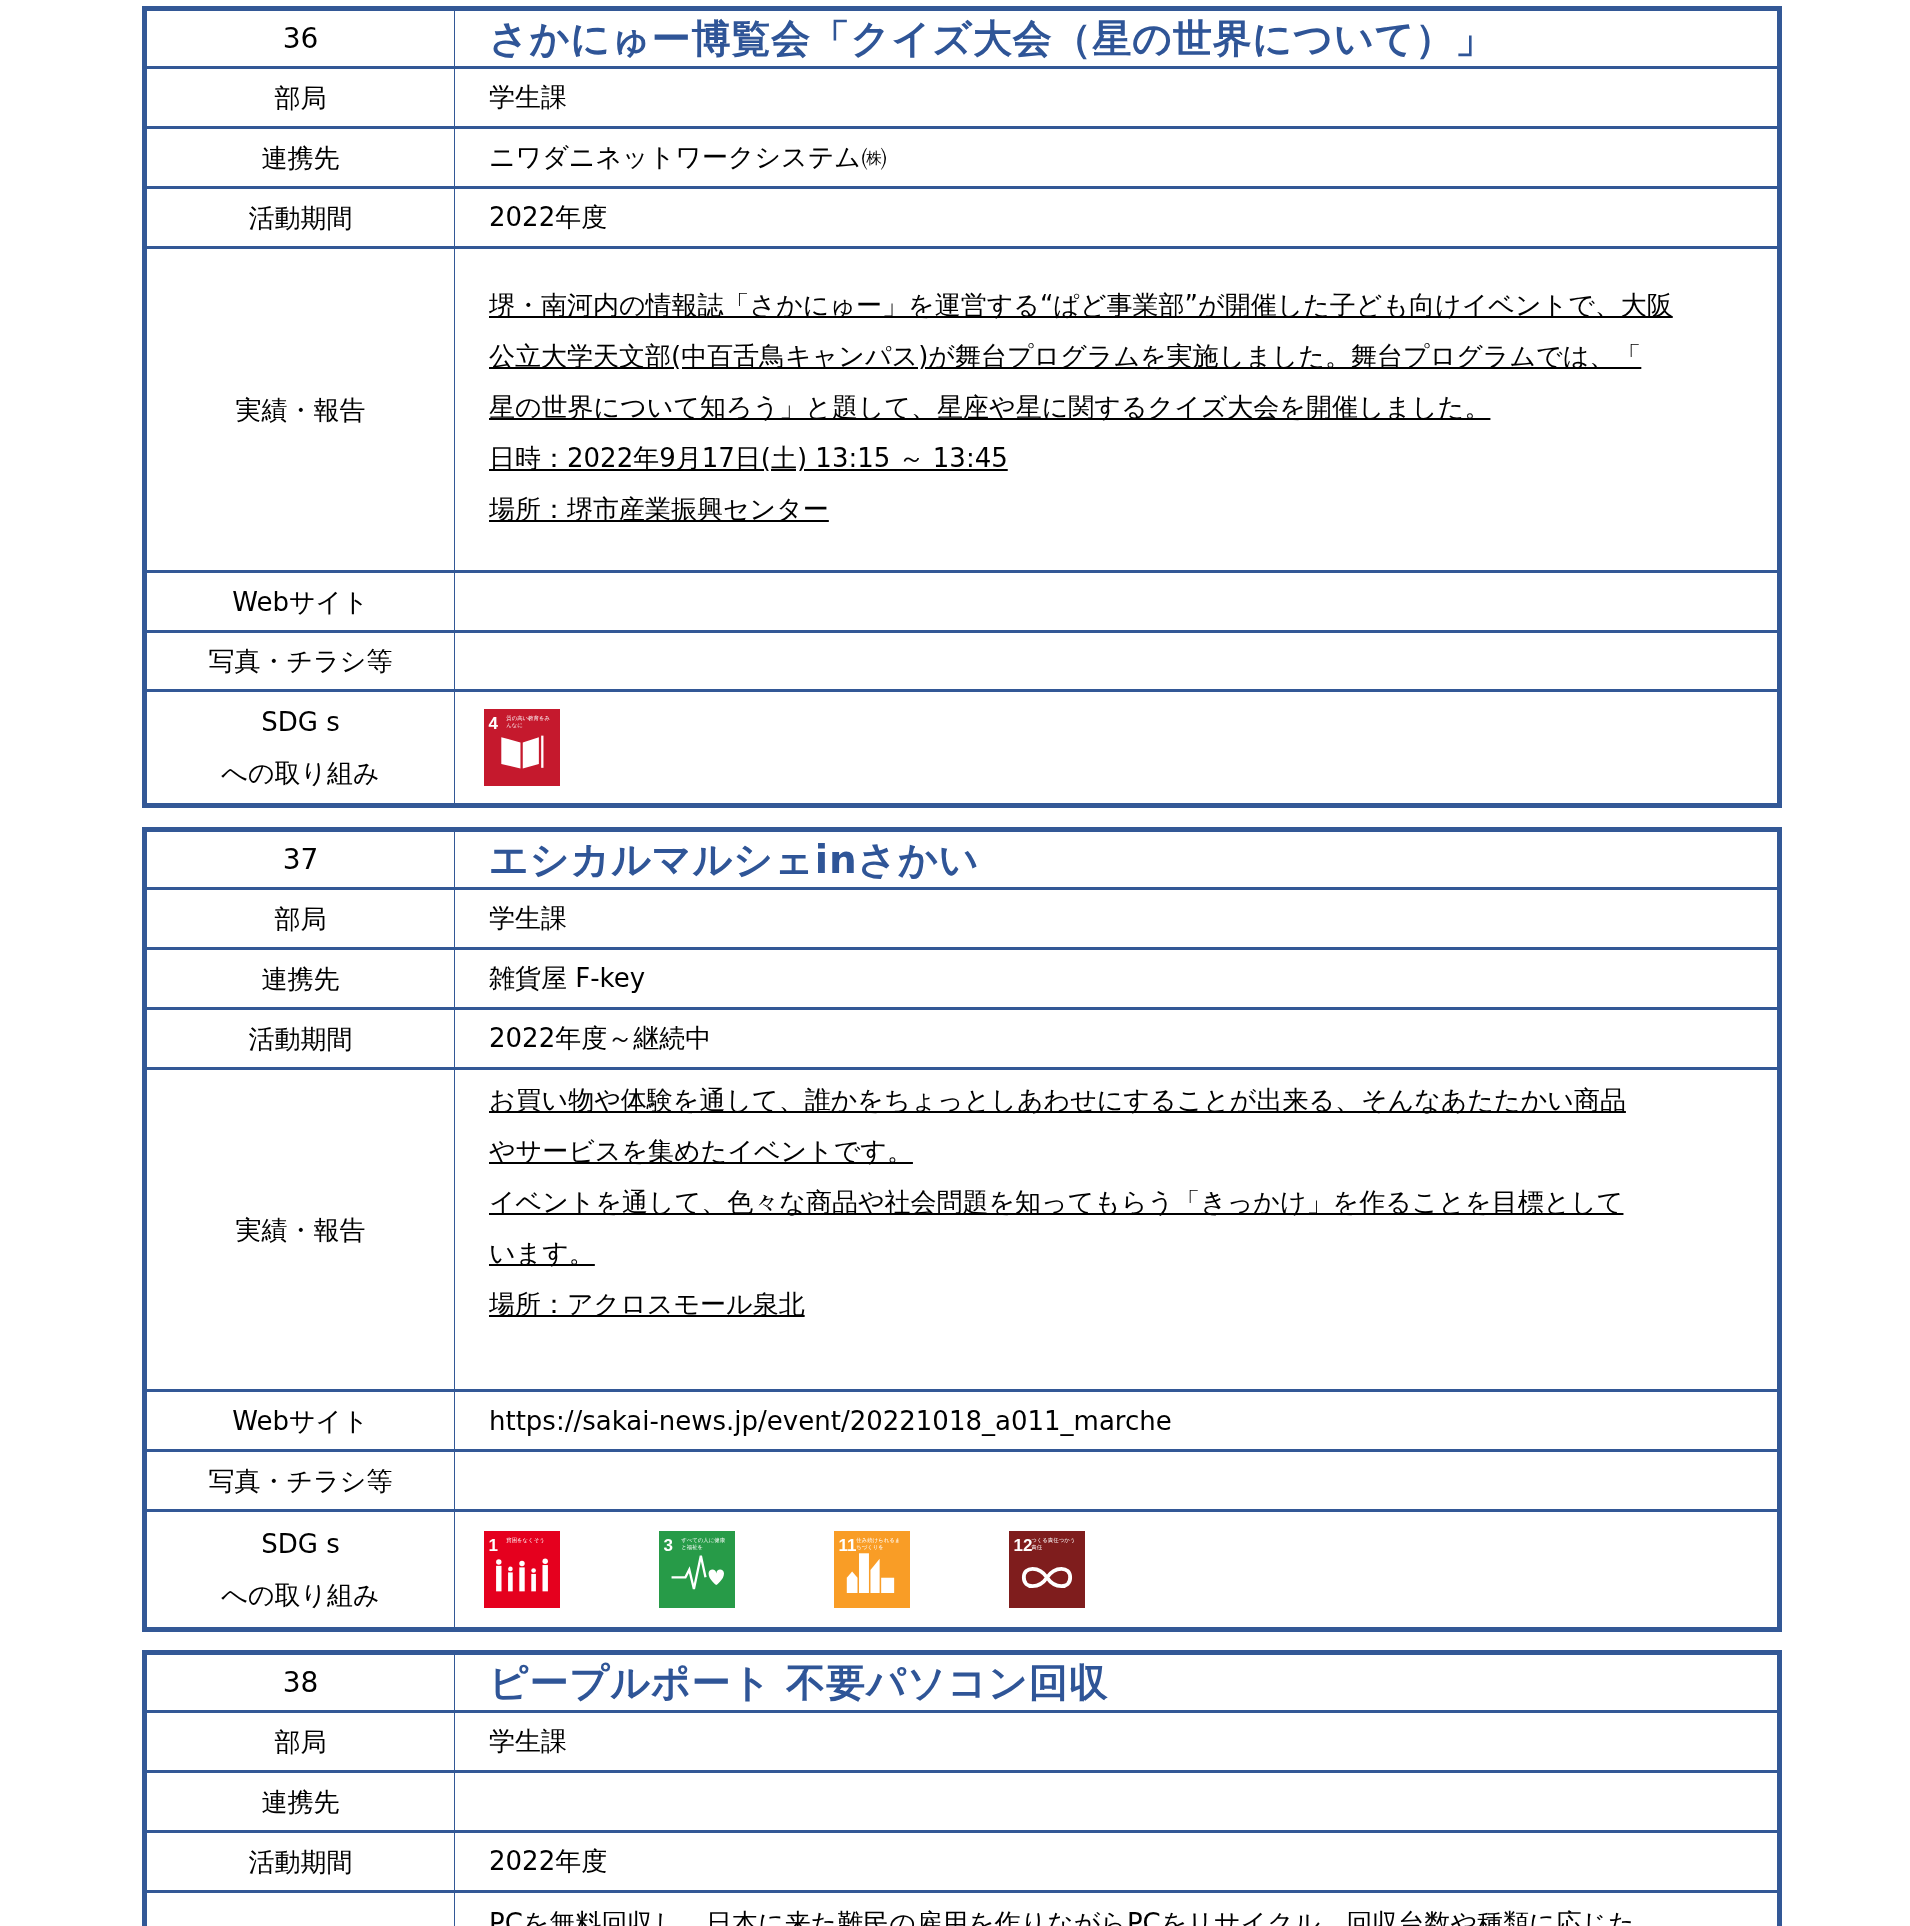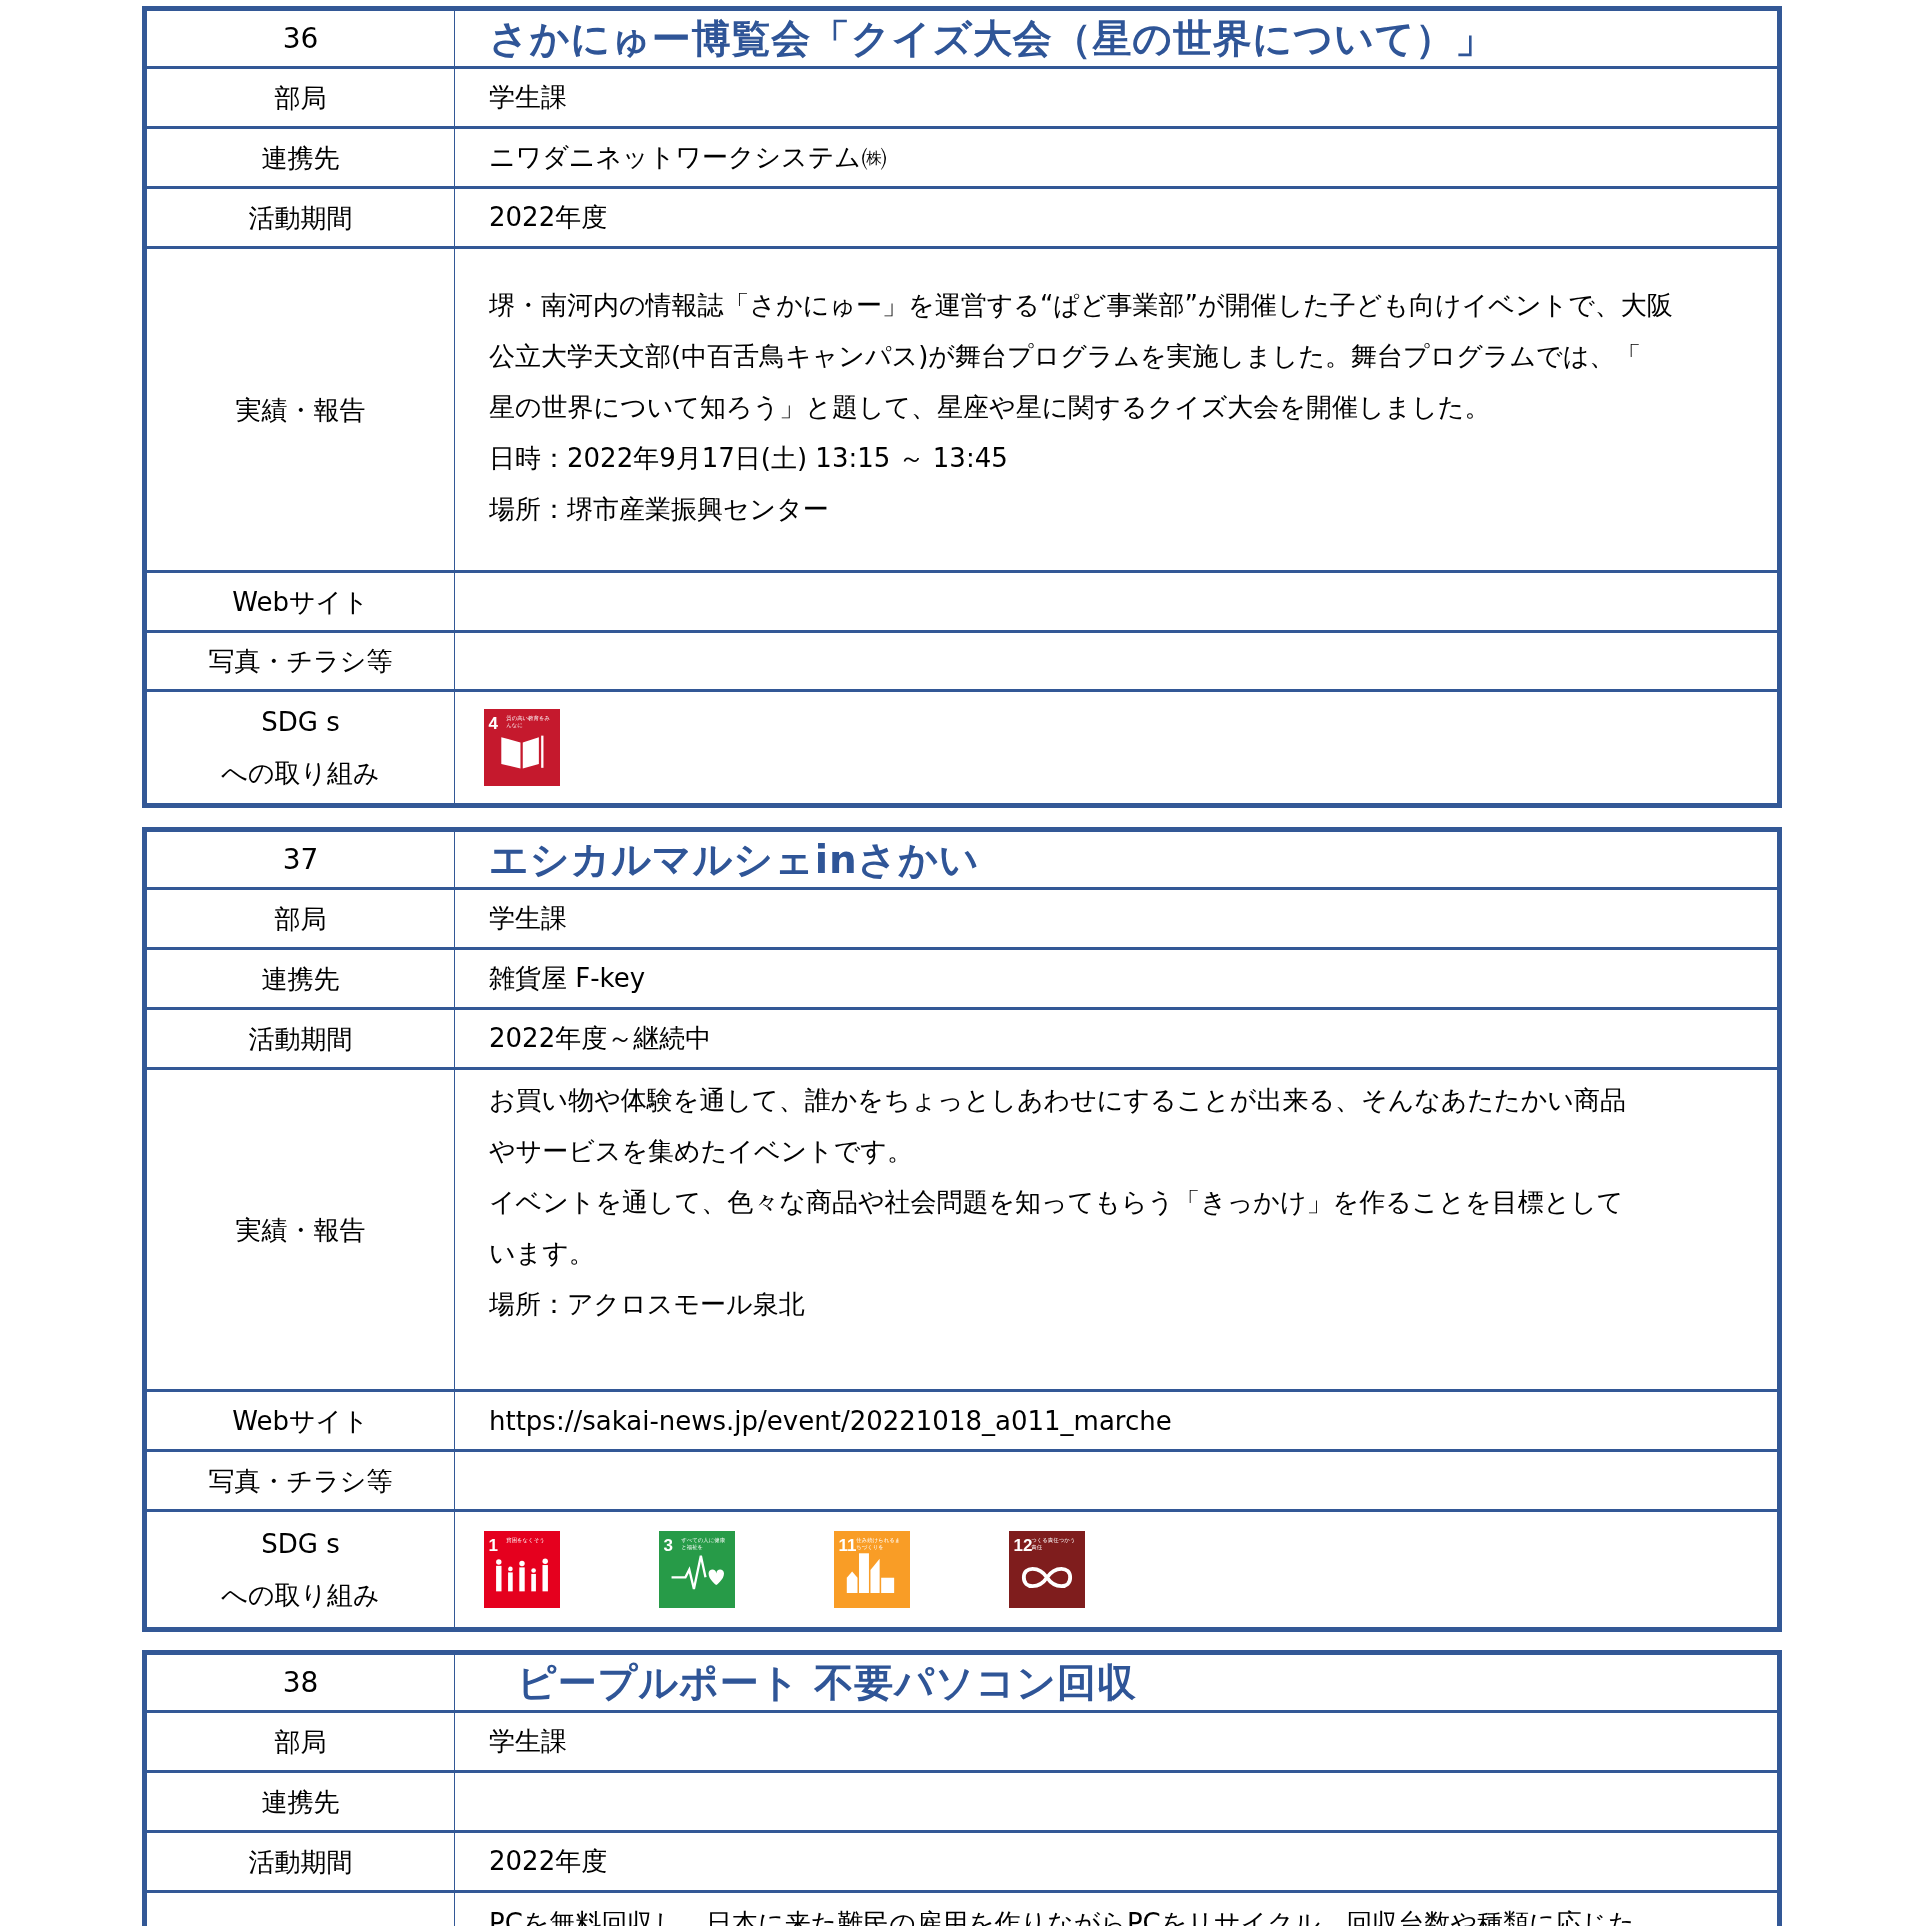--- a/index.html
+++ b/index.html
@@ -10,21 +10,21 @@
   .row { display:flex; box-sizing:border-box; border-top:3.1px solid #335896; }
   .row:first-child { border-top:none; }
   .label { width:308px; flex:none; box-sizing:border-box; border-right:1.9px solid #335896;
            display:flex; align-items:center; justify-content:center; text-align:center;
            font-size:26px; line-height:50px; }
   .value { flex:1; box-sizing:border-box; padding:0 0 0 34px;
            display:flex; align-items:center; font-size:26px; }
   .title { color:#2f5597; font-weight:bold; font-size:39px; letter-spacing:0.8px; }
   .num { font-size:28px; }
   .report { display:block; padding-top:11.6px; padding-right:7.7px; }
-  .report .line { display:block; line-height:51px; white-space:pre; font-size:26px; }
+  .report .line { display:block; line-height:51px; white-space:pre; font-size:26px;text-decoration:underline; }
   .sdgs { gap:0; padding-left:29px; }
   .sdg { width:76px; height:77px; position:relative; color:#fff; flex:none;
          font-family:"Liberation Sans",sans-serif; }
   .sdg .n { position:absolute; left:4.6px; top:4.6px; font-size:17px; font-weight:bold; }
   .sdg .cap { position:absolute; left:22.3px; top:6.2px; font-size:5.4px; line-height:7px; width:46px; }
   .sdg .ic { position:absolute; left:0; right:0; bottom:7.7px; text-align:center; font-size:31px; line-height:35px; }
   .label2 { line-height:51px; }
 </style>
 </head>
 <body>
@@ -176,21 +176,21 @@
           <svg width="54" height="31" viewBox="0 0 140 80">
               <path d="M70 40 C50 10 10 10 10 40 C10 70 50 70 70 40 C90 10 130 10 130 40 C130 70 90 70 70 40 Z" fill="none" stroke="#fff" stroke-width="10"></path>
             </svg>
         </span>
       </div>
     </div>
   </div>
 </div>
 
 <div class="entry" style="top:1650px;">
-  <div class="row" style="height:55px;gap:28px;">
+  <div class="row" style="height:55px;">
     <div class="label num">38</div>
     <div class="value title">ピープルポート 不要パソコン回収</div>
   </div>
   <div class="row" style="height:60px;">
     <div class="label">部局</div>
     <div class="value">学生課</div>
   </div>
   <div class="row" style="height:60px;">
     <div class="label">連携先</div>
   </div>

